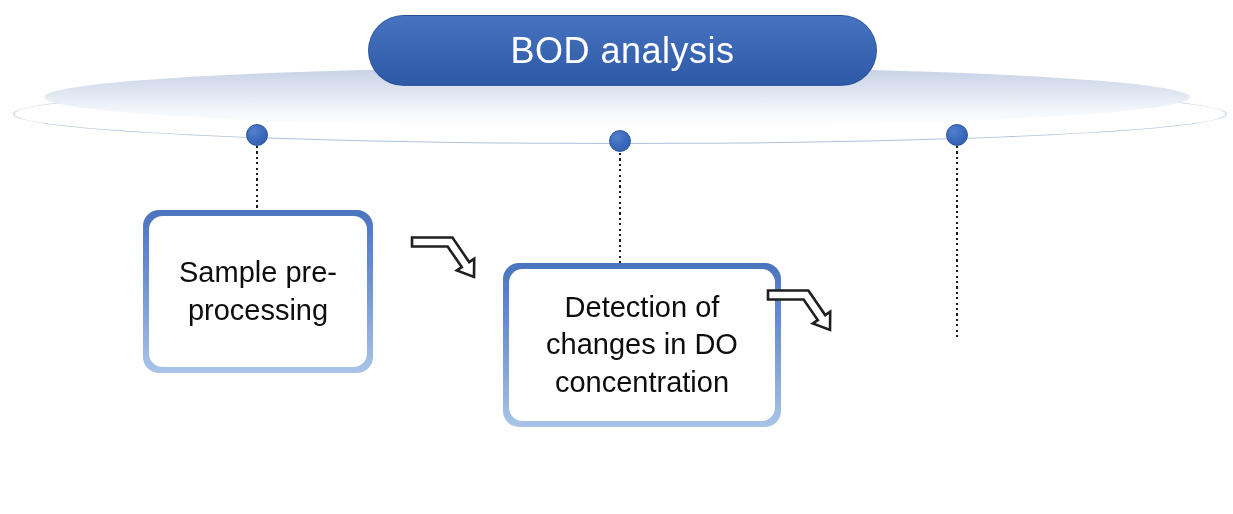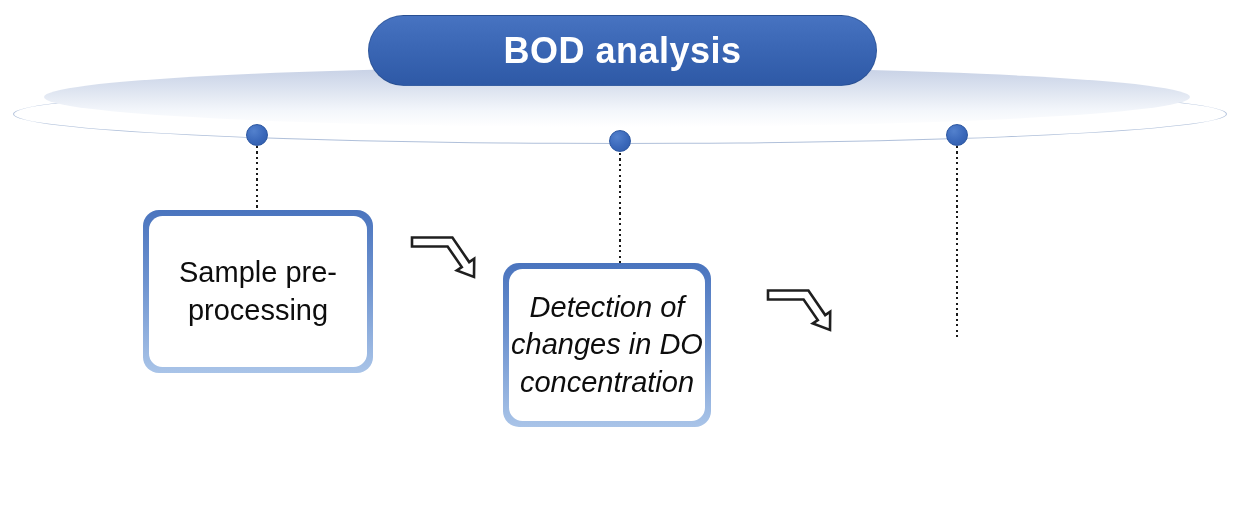--- a/index.html
+++ b/index.html
@@ -51,21 +51,21 @@
       var(--banner-blue-dark, #2e59a6) 100%);
     border: 1px solid rgba(30, 60, 110, 0.35);
     box-sizing: border-box;
     display: flex;
     align-items: center;
     justify-content: center;
   }
   .banner-text {
     color: #ffffff;
     font-size: 36px;
-    font-weight: bold;
+    font-weight: normal;
     letter-spacing: 0.5px;
   }
 
   
   .dot {
     position: absolute;
     width: 22px; height: 22px;
     border-radius: 50%;
     background: radial-gradient(circle at 35% 30%,
       #5381cd 0%,
@@ -111,21 +111,21 @@
     justify-content: center;
     text-align: center;
   }
   .step-label {
     font-size: 29px;
     line-height: 1.28;
     color: var(--text, #0d0d0d);
     white-space: pre-line;
   }
   .step-1 { left: 143px; top: 210px; width: 230px; height: 163px; }
-  .step-2 { left: 503px; top: 263px; width: 208px; height: 164px; font-style: italic; }
+  .step-2 { left: 503px; top: 263px; width: 278px; height: 164px; }
   .step-3 { left: 845px; top: 338px; width: 233px; height: 164px; }
 
   
   .flow-arrow { position: absolute; }
   .arrow-1 { left: 410px; top: 230px; }
   .arrow-2 { left: 766px; top: 283px; }
   .flow-arrow polygon {
     fill: #ffffff;
     stroke: #1f1f1f;
     stroke-width: 2.6;

